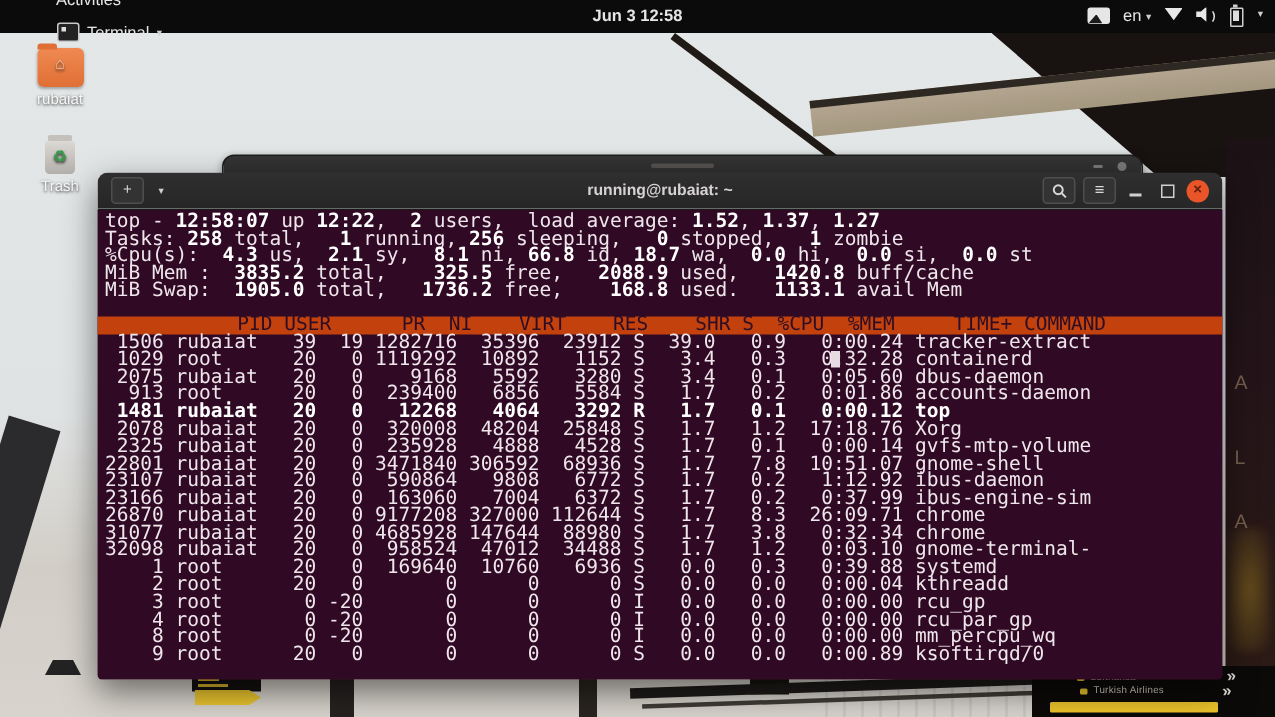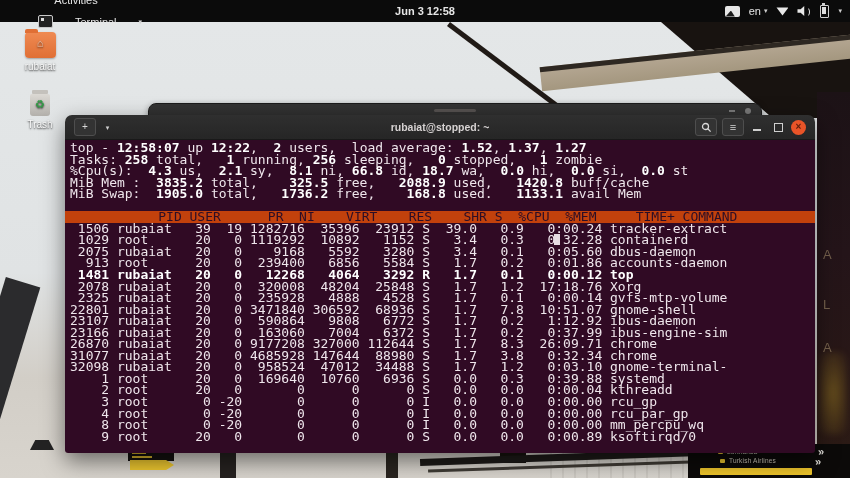--- a/index.html
+++ b/index.html
@@ -46,26 +46,26 @@
   .sr1{left:30px;top:4px;} .sr2{left:32px;top:13px;}
   .ybar{position:absolute;left:12px;top:24px;width:112px;height:7px;background:#eec52c;border-radius:1px;}
   .chev{position:absolute;color:#e8e6e0;font-size:11px;line-height:9px;transform:rotate(-8deg);font-weight:bold;}
   .chev1{left:130px;top:3px;} .chev2{left:127px;top:13px;}
 
   
   .topbar{position:absolute;left:0;top:0;width:850px;height:22px;background:#0b0b0b;
           display:flex;align-items:center;color:#e6e6e6;font-size:11px;z-index:10;}
   .tb-left{display:flex;align-items:center;gap:9px;margin-left:10px;flex-direction:column;}
   .activities{padding:0 4px;}
-  .appmenu{display:flex;align-items:center;gap:22px;margin-left:28px;}
+  .appmenu{display:flex;align-items:center;gap:5px;margin-left:28px;}
   .appicon{width:13px;height:11px;border:1px solid #c9c9c9;border-radius:2px;background:#222;position:relative;}
   .appicon::after{content:"";position:absolute;left:2px;top:2px;width:3px;height:3px;background:#ddd;}
   .caret{font-size:7px;color:#cfcfcf;}
   .clock{position:absolute;left:50%;transform:translateX(-50%);font-weight:bold;}
-  .tb-right{position:absolute;right:8px;display:flex;align-items:center;gap:9px;}
+  .tb-right{position:absolute;right:8px;display:flex;gap:9px;}
   .photo-ic{width:15px;height:11px;background:#e6e6e6;border-radius:2px;position:relative;overflow:hidden;}
   .photo-ic::after{content:"";position:absolute;left:1px;bottom:0;width:13px;height:6px;background:#1a1a1a;
                    clip-path:polygon(0 100%,40% 0,70% 100%);}
   .kbd{display:flex;align-items:center;gap:3px;}
   .wifi-ic{width:12px;height:9px;background:#e8e8e8;clip-path:polygon(0 10%,100% 10%,50% 100%);}
   .vol-ic{position:relative;width:14px;height:10px;}
   .vol-ic .spk{position:absolute;left:0;top:0;width:9px;height:10px;background:#e8e8e8;
                clip-path:polygon(0 32%,35% 32%,75% 0,75% 100%,35% 68%,0 68%);}
   .vol-ic .wave{position:absolute;right:1px;top:1px;width:6px;height:8px;border:1.5px solid transparent;
                 border-right-color:#e8e8e8;border-radius:50%;}
@@ -217,21 +217,21 @@
   </div>
 
   <div class="term">
     <div class="ttl">
       <span class="tbtn newtab">
         <span>+</span>
       </span>
       <span class="tbtn tabcaret">
         <span class="caret">▾</span>
       </span>
-      <span class="ttl-title">rubaiat@stopped: ~</span>
+      <span class="ttl-title">running@rubaiat: ~</span>
       <span class="ttl-right">
         <span class="tbtn srch">
           <svg width="11" height="11" viewBox="0 0 11 11">
             <circle cx="4.5" cy="4.5" r="3" fill="none" stroke="#d8d8d8" stroke-width="1.3"></circle>
             <line x1="6.8" y1="6.8" x2="9.6" y2="9.6" stroke="#d8d8d8" stroke-width="1.3"></line>
           </svg>
         </span>
         <span class="tbtn menu-btn">
           <span>≡</span>
         </span>

